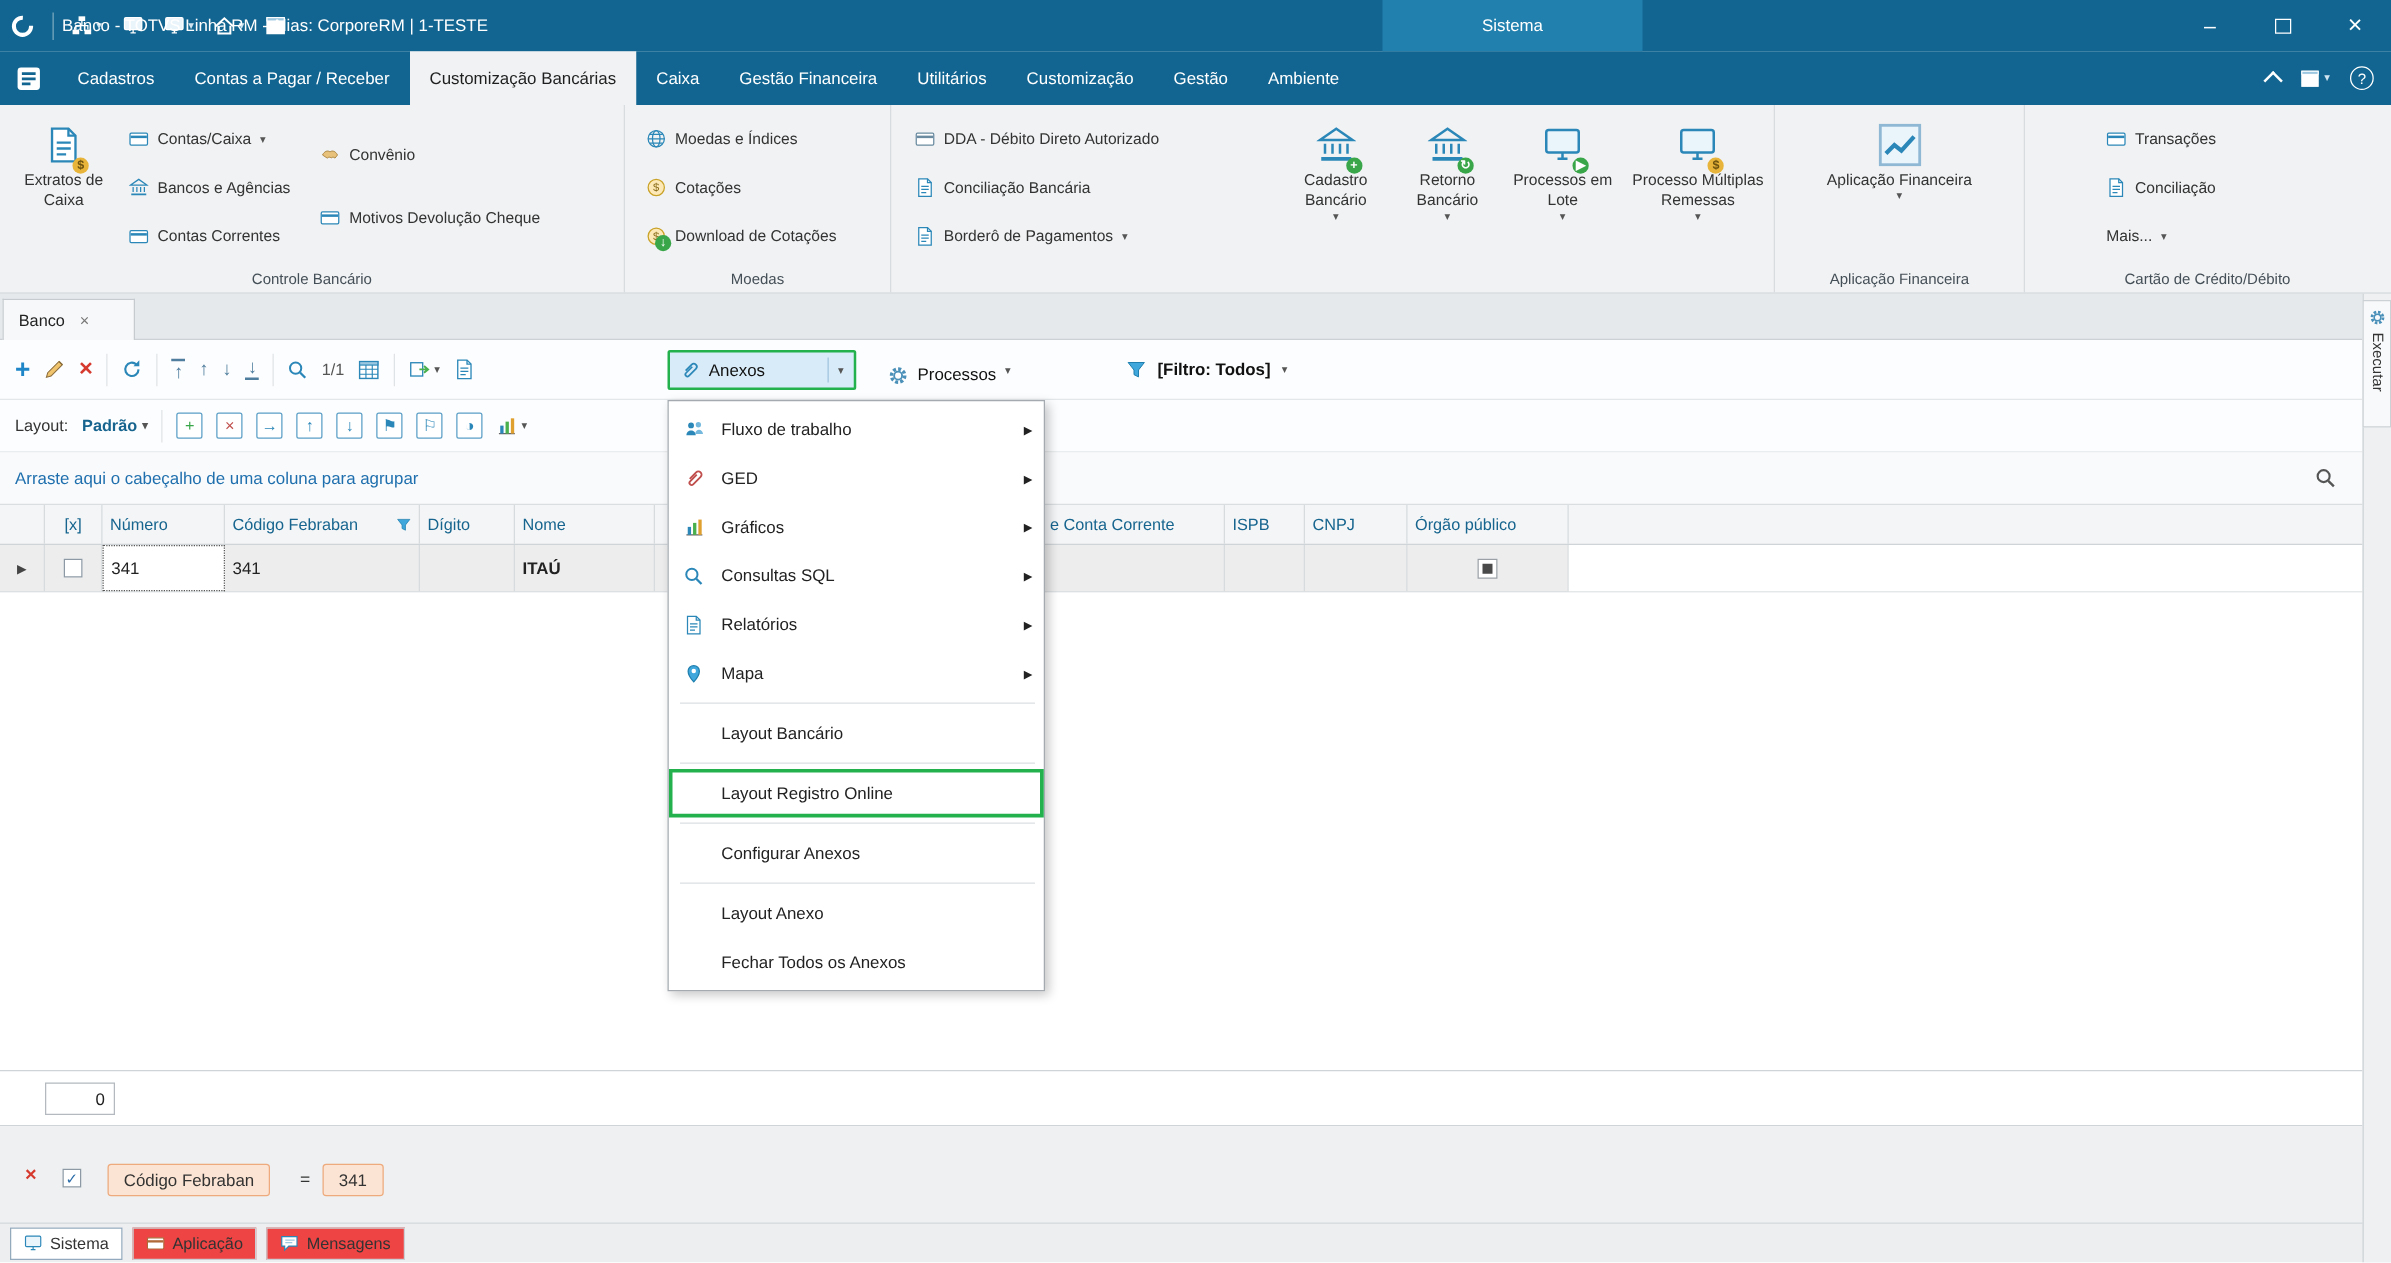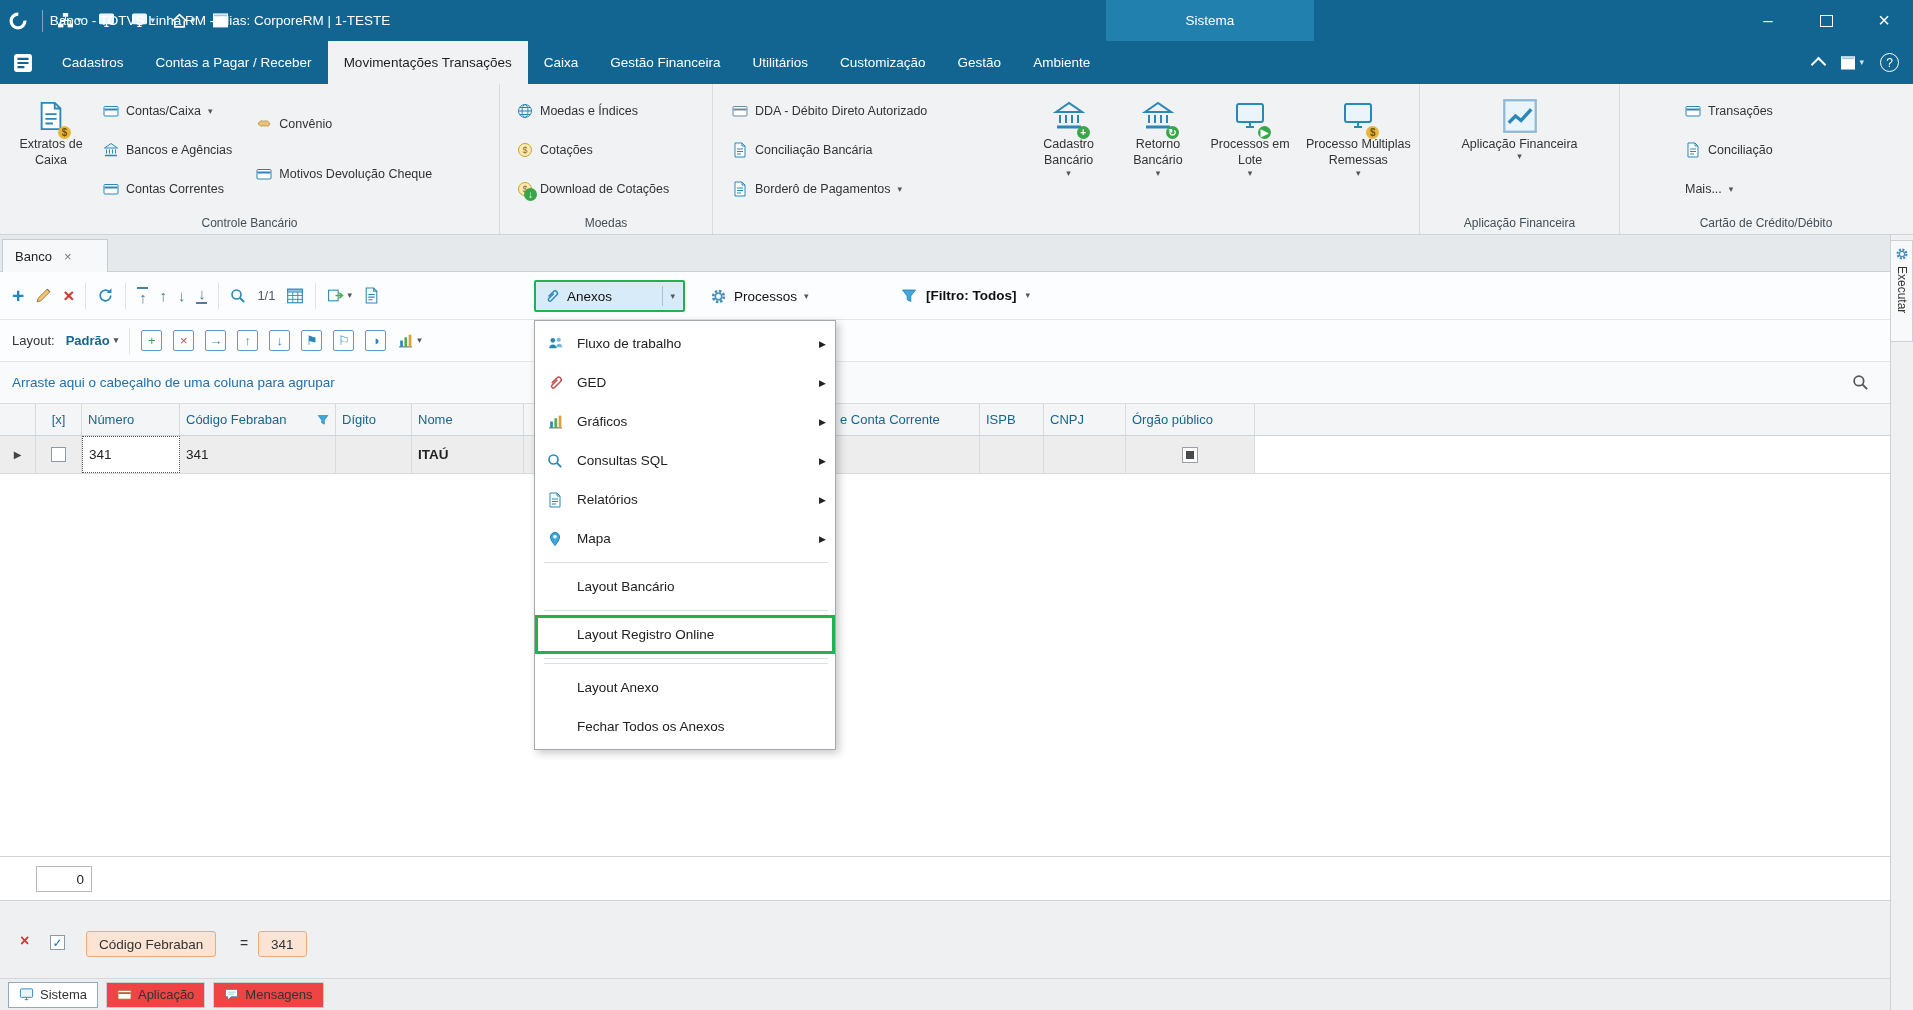--- a/index.html
+++ b/index.html
@@ -58,21 +58,21 @@
             border-bottom:1px solid #e4e7ea;box-sizing:border-box}
   .tb1-left{position:absolute;left:12px;top:0;height:100%;display:flex;align-items:center;gap:11px}
   .glyphbtn{font-size:21px;font-weight:bold;line-height:1}
   .nav{display:inline-flex;flex-direction:column;align-items:center;color:#4f7d9e;font-size:15px;line-height:1}
   .nav .bar{width:11px;height:2px;background:#4f7d9e;margin:1px 0}
   .pager{font-size:13px;color:#555}
   .anexos-btn{position:absolute;left:534px;top:8px;height:32px;width:151px;box-sizing:border-box;
               border:2px solid #22b14c;background:#d8ebf8;display:flex;align-items:center;
               padding:0 8px;gap:7px;font-size:13.5px;color:#111;border-radius:2px}
   .anexos-btn .innerdiv{width:1px;height:20px;background:#9fc4dd;margin-left:auto}
-  .proc-btn{position:absolute;left:700px;top:8px;height:32px;display:flex;align-items:center;gap:7px;
+  .proc-btn{position:absolute;left:700px;top:20px;height:32px;display:flex;gap:7px;
             padding:0 10px;font-size:13.5px;color:#111}
   .filter-cluster{position:absolute;left:901px;top:0;height:100%;display:flex;align-items:center;gap:9px;
                   font-size:13.5px;color:#111}
 
   
   #toolbar2{position:absolute;left:0;top:320px;width:1890px;height:42px;background:#fcfdfe;
             border-bottom:1px solid #e4e7ea;box-sizing:border-box;display:flex;align-items:center;
             padding-left:12px;gap:11px}
   .layout-dd{color:#17648f;font-size:13px;display:flex;align-items:center;gap:4px;font-weight:bold}
   .t2box{width:21px;height:21px;border:1px solid #5a9ec6;border-radius:2px;display:flex;align-items:center;
@@ -288,21 +288,21 @@
 </div>
 
 <div id="tabrow">
   <span class="appbtn">
       <svg class="ic" width="22" height="22">
         <use href="#s-appbtn"></use>
       </svg>
     </span>
   <span class="rtab">Cadastros</span>
   <span class="rtab">Contas a Pagar / Receber</span>
-  <span class="rtab active">Movimentações Transações</span>
+  <span class="rtab active">Customização Bancárias</span>
   <span class="rtab">Caixa</span>
   <span class="rtab">Gestão Financeira</span>
   <span class="rtab">Utilitários</span>
   <span class="rtab">Customização</span>
   <span class="rtab">Gestão</span>
   <span class="rtab">Ambiente</span>
   <span class="tabrow-right">
     <span class="chevup"></span>
     <span style="display:flex;align-items:center;gap:3px">
         <svg class="ic" width="16" height="16" style="color:#fff">
@@ -746,20 +746,24 @@
   <div class="menu-item">
     <span class="mi-icon"></span>
       <span>Layout Bancário</span>
   </div>
   <div class="menu-sep"></div>
   <div class="menu-item hl">
     <span class="mi-icon"></span>
       <span>Layout Registro Online</span>
   </div>
   <div class="menu-sep"></div>
+  <div class="menu-item">
+    <span class="mi-icon"></span>
+      <span>Configurar Anexos</span>
+  </div>
   <div class="menu-sep"></div>
   <div class="menu-item">
     <span class="mi-icon"></span>
       <span>Layout Anexo</span>
   </div>
   <div class="menu-item">
     <span class="mi-icon"></span>
       <span>Fechar Todos os Anexos</span>
   </div>
 </div>

